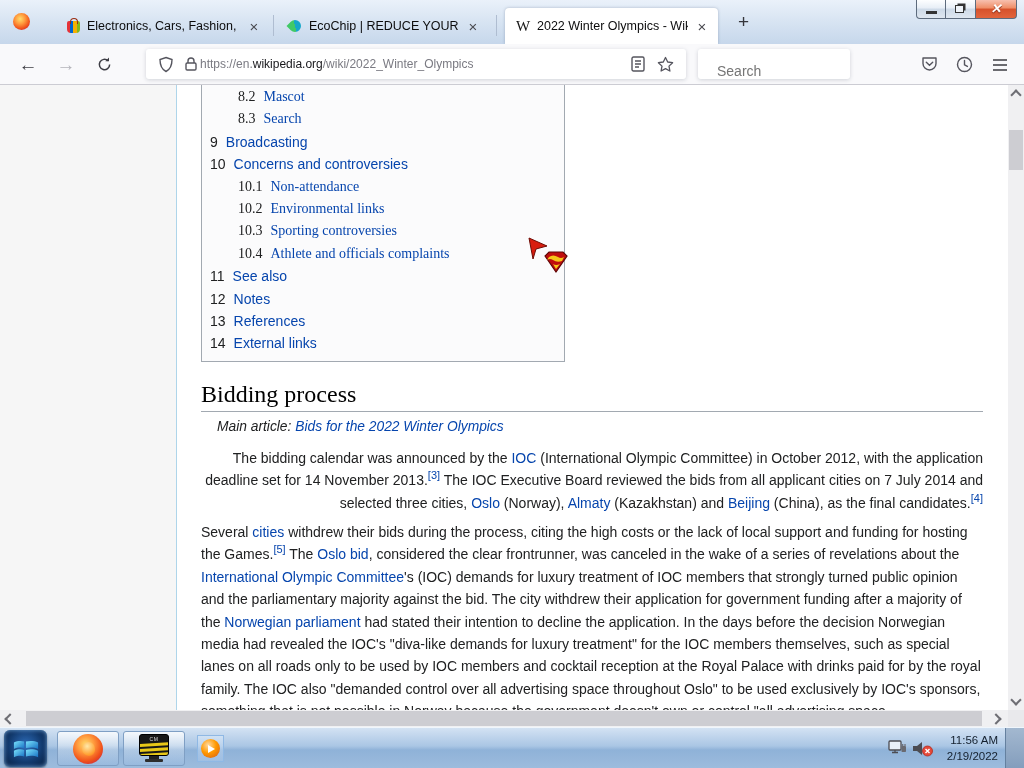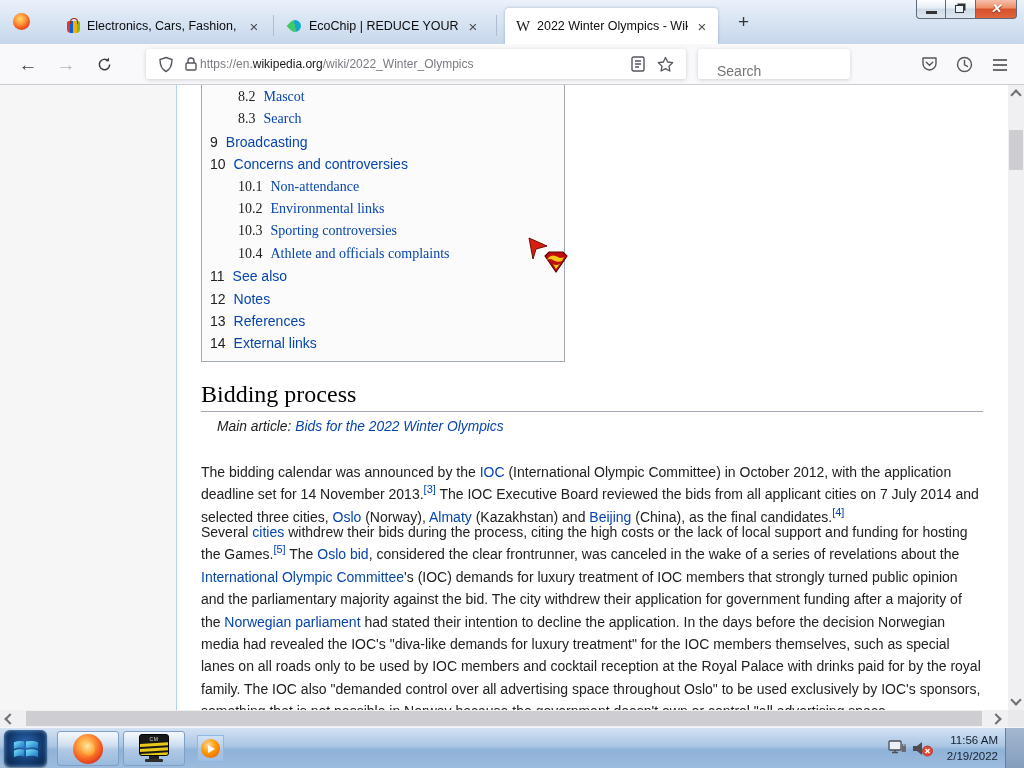--- a/index.html
+++ b/index.html
@@ -71,21 +71,21 @@
   .toc-li.lvl2 { padding-left:36px;font-family:Liberation Serif, serif; }
   .toc-num { color:#202122; margin-right:8px; }
   a.wlink { color:#0645ad; text-decoration:none; cursor:pointer; }
   sup { font-size:11px; line-height:0; }
 
   .heading { position:absolute; left:23px; top:296px; width:782px;
     font-family:"Liberation Serif", serif; font-weight:400; font-size:24px; line-height:26px; color:#000;
     border-bottom:1px solid #a2a9b1; padding-bottom:4px; }
   .hatnote { position:absolute; left:39px; top:334px; font-style:italic; font-size:13.8px; }
   .para { position:absolute; left:23px; width:782px; font-size:14px; line-height:22.4px; }
-  .p1 { top:376px; } .p2 { top:436px; }
+  .p1 { top:362px;text-align:right; } .p2 { top:436px; }
 
   
   .vscroll { position:absolute; right:0; top:85px; width:16px; height:625px; background:#f0f0f2; }
   .vthumb { position:absolute; left:1px; top:45px; width:14px; height:40px; background:#cdcdd2; }
   .hscroll { position:absolute; left:0; top:710px; width:1008px; height:17px; background:#f0f0f2; }
   .hthumb { position:absolute; left:26px; top:1px; width:956px; height:15px; background:#cdcdd2; }
   .corner { position:absolute; right:0; top:710px; width:16px; height:17px; background:#e9e9ec; }
   .chev { width:8px; height:8px; border-left:2px solid #6e6e74; border-top:2px solid #6e6e74; position:absolute; }
   .chev-up { left:4px; top:6px; transform:rotate(45deg); }
   .chev-down { left:4px; bottom:6px; transform:rotate(225deg); }

